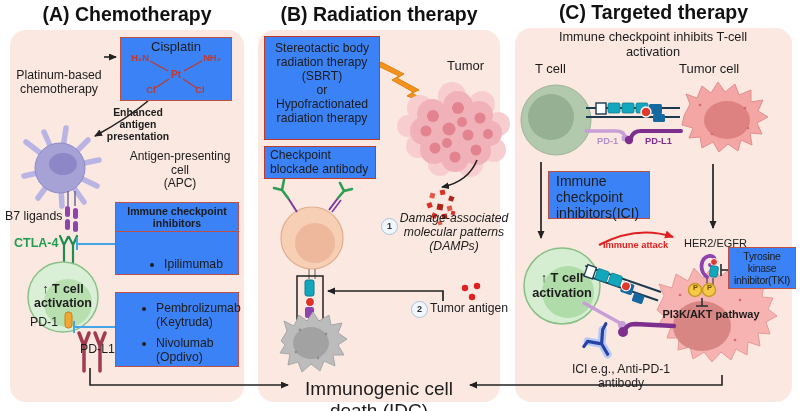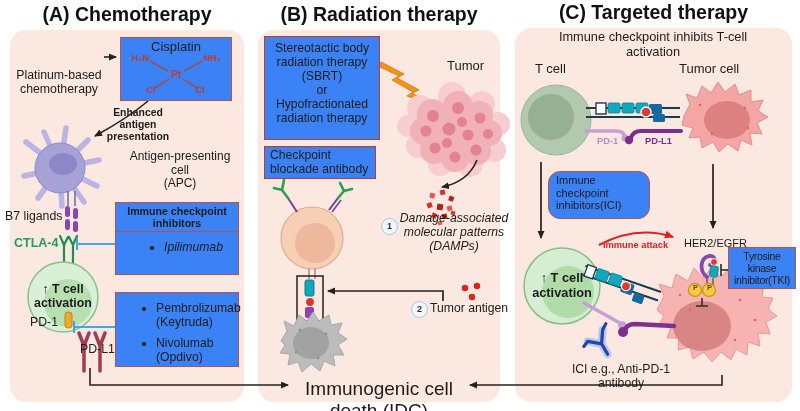--- a/index.html
+++ b/index.html
@@ -264,41 +264,41 @@
     <g>
       <circle cx="623" cy="332" r="5" fill="#7d2f8d"></circle>
       <path d="M625,330 Q627,324 635,324 L674,326" fill="none" stroke="#7d2f8d" stroke-width="4.5" stroke-linecap="round"></path>
     </g>
     <polyline points="722,375 722,385 470,385" fill="none" stroke="#222" stroke-width="1.6" marker-end="url(#arr)"></polyline>
   </svg>
 
   <div class="box" style="left:120px;top:37px;width:112px;height:64px;"></div>
   <div class="box txt bold center" style="left:115px;top:202px;width:124px;font-size:10.6px;padding:2px 1px;">Immune checkpoint inhibitors</div>
   <div class="box" style="left:115px;top:220px;width:124px;height:55px;">
-    <ul class="druglist" style="margin:19px 0 0 30px;font-style:italic;">
+    <ul class="druglist" style="margin:36px 0 0 30px;">
       <li>Ipilimumab</li>
     </ul>
   </div>
   <div class="box" style="left:115px;top:292px;width:124px;height:75px;">
     <ul class="druglist" style="margin:8px 0 0 22px;">
       <li>Pembrolizumab
 (Keytruda)</li>
       <li>Nivolumab
 (Opdivo)</li>
     </ul>
   </div>
   <div class="box txt center" style="left:264px;top:36px;width:116px;height:104px;font-size:12.2px;padding:5px 1px;border-color:#c0392b;">Stereotactic body
 radiation therapy
 (SBRT)
 or
 Hypofractionated
 radiation therapy</div>
   <div class="box txt" style="left:264px;top:146px;width:112px;height:33px;font-size:12.2px;padding:2px 5px;border-color:#c0392b;">Checkpoint
 blockade antibody</div>
-  <div class="box txt" style="left:548px;top:171px;width:102px;height:48px;font-size:11px;padding:2px 7px;border-radius:12px;">Immune
+  <div class="box txt" style="left:548px;top:171px;width:102px;height:48px;font-size:14px;padding:2px 7px;">Immune
 checkpoint
 inhibitors(ICI)</div>
   <div class="box txt center" style="left:728px;top:247px;width:68px;height:42px;font-size:10.5px;letter-spacing:-0.3px;padding:3px 0;">Tyrosine
 kinase
 inhibitor(TKI)</div>
 
   <svg class="overlay" width="800" height="411" viewBox="0 0 800 411">
     <g stroke="#c0392b" stroke-width="1.3">
       <line x1="168" y1="71" x2="150" y2="61"></line>
         <line x1="184" y1="71" x2="202" y2="61"></line>
@@ -342,18 +342,19 @@
   <div class="txt center" style="left:528px;top:30px;width:250px;font-size:12.8px;">Immune checkpoint inhibits T-cell
 activation</div>
   <div class="txt" style="left:535px;top:62px;width:46px;font-size:13px;">T cell</div>
   <div class="txt" style="left:679px;top:62px;width:74px;font-size:13px;">Tumor cell</div>
   <div class="txt bold" style="left:597px;top:136px;width:30px;font-size:9.3px;color:#b58fc9;">PD-1</div>
   <div class="txt bold" style="left:645px;top:136px;width:38px;font-size:9.3px;color:#7d2f8d;">PD-L1</div>
   <div class="txt bold" style="left:603px;top:240px;width:66px;font-size:9.3px;color:#e02020;">Immune attack</div>
   <div class="txt" style="left:684px;top:237px;width:80px;font-size:11px;">HER2/EGFR</div>
   <div class="txt bold center" style="left:691px;top:284px;width:9px;font-size:7.5px;color:#6b4e00;">P</div>
   <div class="txt bold center" style="left:705px;top:284px;width:9px;font-size:7.5px;color:#6b4e00;">P</div>
+  <div class="txt bold center" style="left:650px;top:308px;width:122px;font-size:11px;">PI3K/AKT pathway</div>
   <div class="txt bold center" style="left:525px;top:271px;width:74px;font-size:12.8px;">↑ T cell
 activation</div>
   <div class="txt center" style="left:547px;top:363px;width:112px;font-size:12.2px;margin-left:18px;">ICI e.g., Anti-PD-1
 antibody</div>
 
 </div>
 
 </body></html>

